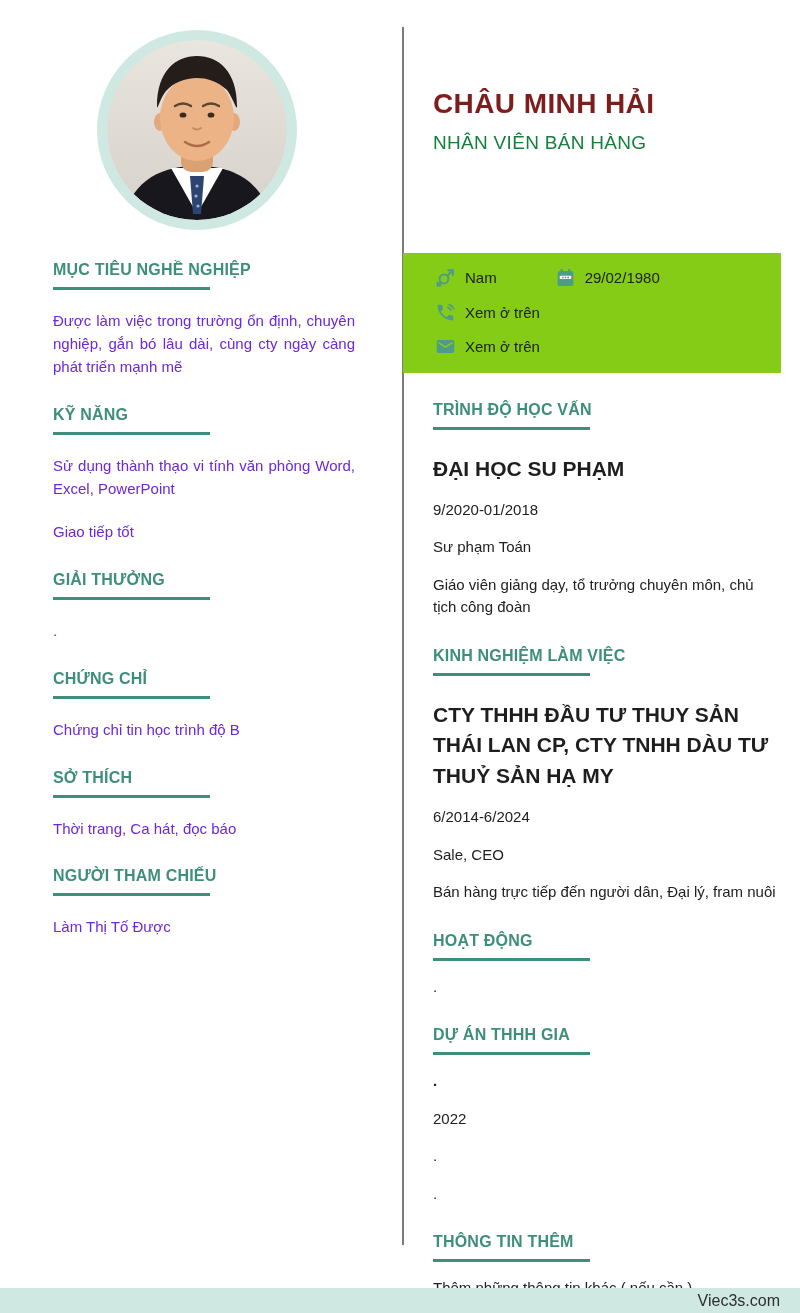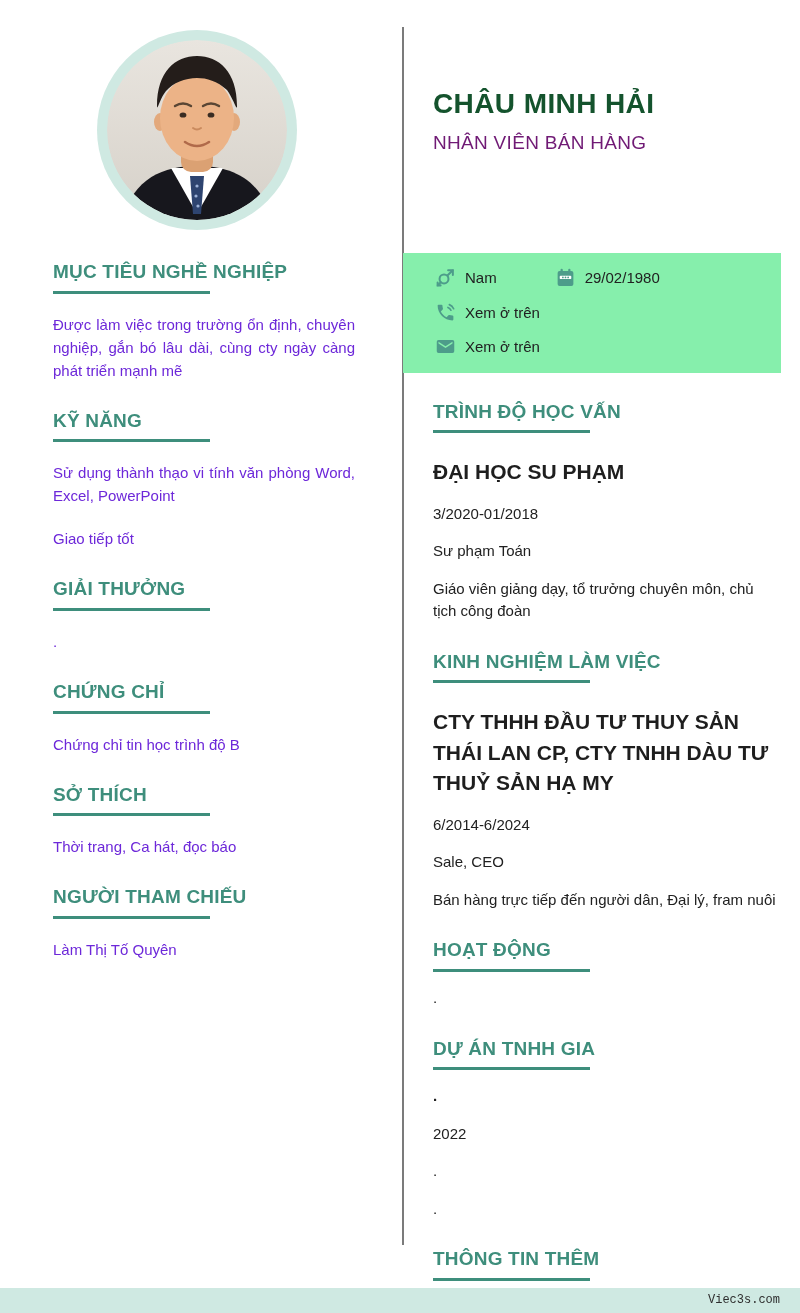--- a/index.html
+++ b/index.html
@@ -36,21 +36,21 @@
     border-radius: 50%;
     background: #cfe9e2;
     display: flex;
     align-items: center;
     justify-content: center;
   }
   .photo-ring svg { border-radius: 50%; display: block; }
   .section { margin-top: 26px; }
   .section:first-of-type { margin-top: 30px; }
   .sec-title {
-    font-size: 19px;
+    font-size: 16px;
     font-weight: bold;
     color: #3e8e7c;
     letter-spacing: 0.2px;
     line-height: 1.25;
   }
   .sec-rule {
     width: 157px;
     height: 3px;
     background: #3e8e7c;
     margin-top: 7px;
@@ -66,33 +66,33 @@
   .right-col {
     position: absolute;
     left: 403px;
     top: 0;
     width: 378px;
   }
   .name {
     margin: 88px 0 0 30px;
     font-size: 28px;
     font-weight: bold;
-    color: #14532d;
+    color: #7f1d1d;
     letter-spacing: 0.4px;
   }
   .job-title {
     margin: 12px 0 0 30px;
     font-size: 19px;
-    color: #701a75;
+    color: #15803d;
     letter-spacing: 0.3px;
   }
   .contact-box {
     margin-top: 99px;
     width: 378px;
-    background: #86efac;
+    background: #84cc16;
     padding: 12px 14px 14px 32px;
   }
   .c-row { display: flex; align-items: flex-start; margin-top: 12px; }
   .c-row:first-child { margin-top: 2px; }
   .c-item { display: flex; align-items: flex-start; }
   .c-item.second { margin-left: 58px; text-align: center; }
   .c-icon {
     width: 21px;
     height: 21px;
     flex: 0 0 21px;
@@ -128,22 +128,22 @@
     position: absolute;
     left: 0;
     bottom: 0;
     width: 800px;
     height: 25px;
     background: #cfe9e2;
     text-align: right;
     padding-right: 20px;
   }
   .footer .brand {
-    font-family: Liberation Mono, monospace;
-    font-size: 12px;
+    font-family: Liberation Sans, sans-serif;
+    font-size: 16px;
     line-height: 25px;
     color: #2e2e2e;
   }
 </style>
 </head>
 <body>
 
 <div class="page">
 
   <div class="divider"></div>
@@ -211,21 +211,21 @@
 
     <section class="section">
       <div class="sec-title">SỞ THÍCH</div>
       <div class="sec-rule"></div>
       <p>Thời trang, Ca hát, đọc báo</p>
     </section>
 
     <section class="section">
       <div class="sec-title">NGƯỜI THAM CHIẾU</div>
       <div class="sec-rule"></div>
-      <p>Làm Thị Tố Quyên</p>
+      <p>Làm Thị Tố Được</p>
     </section>
 
   </aside>
 
   <main class="right-col">
 
     <h1 class="name">CHÂU MINH HẢI</h1>
     <div class="job-title">NHÂN VIÊN BÁN HÀNG</div>
 
     <div class="contact-box">
@@ -280,42 +280,42 @@
         </div>
       </div>
     </div>
 
     <div class="r-body">
 
       <section class="r-section">
         <div class="sec-title">TRÌNH ĐỘ HỌC VẤN</div>
         <div class="sec-rule"></div>
         <div class="entry-heading">ĐẠI HỌC SU PHẠM</div>
-        <p>3/2020-01/2018</p>
+        <p>9/2020-01/2018</p>
         <p>Sư phạm Toán</p>
         <p>Giáo viên giảng dạy, tổ trưởng chuyên môn, chủ tịch công đoàn</p>
       </section>
 
       <section class="r-section">
         <div class="sec-title">KINH NGHIỆM LÀM VIỆC</div>
         <div class="sec-rule"></div>
         <div class="entry-heading">CTY THHH ĐẦU TƯ THUY SẢN THÁI LAN CP, CTY TNHH DÀU TƯ THUỶ SẢN HẠ MY</div>
         <p>6/2014-6/2024</p>
         <p>Sale, CEO</p>
         <p>Bán hàng trực tiếp đến người dân, Đại lý, fram nuôi</p>
       </section>
 
       <section class="r-section">
         <div class="sec-title">HOẠT ĐỘNG</div>
         <div class="sec-rule"></div>
         <p>.</p>
       </section>
 
       <section class="r-section">
-        <div class="sec-title">DỰ ÁN TNHH GIA</div>
+        <div class="sec-title">DỰ ÁN THHH GIA</div>
         <div class="sec-rule"></div>
         <p class="bold-dot">.</p>
         <p>2022</p>
         <p>.</p>
         <p>.</p>
       </section>
 
       <section class="r-section">
         <div class="sec-title">THÔNG TIN THÊM</div>
         <div class="sec-rule"></div>

